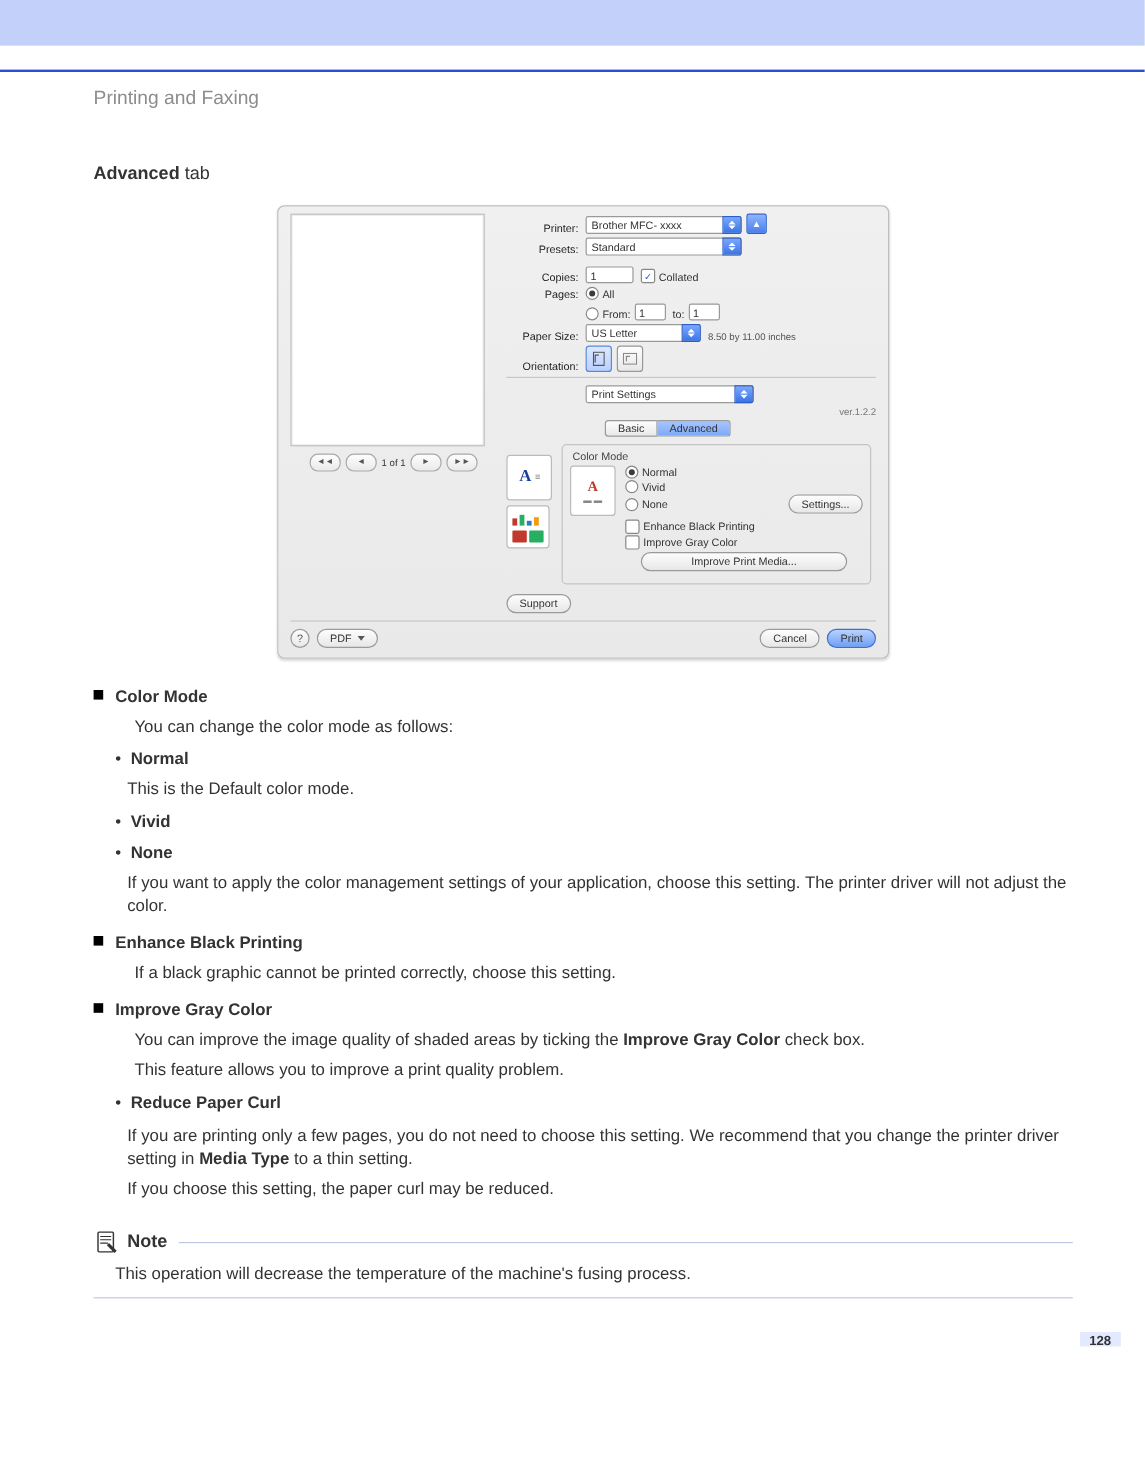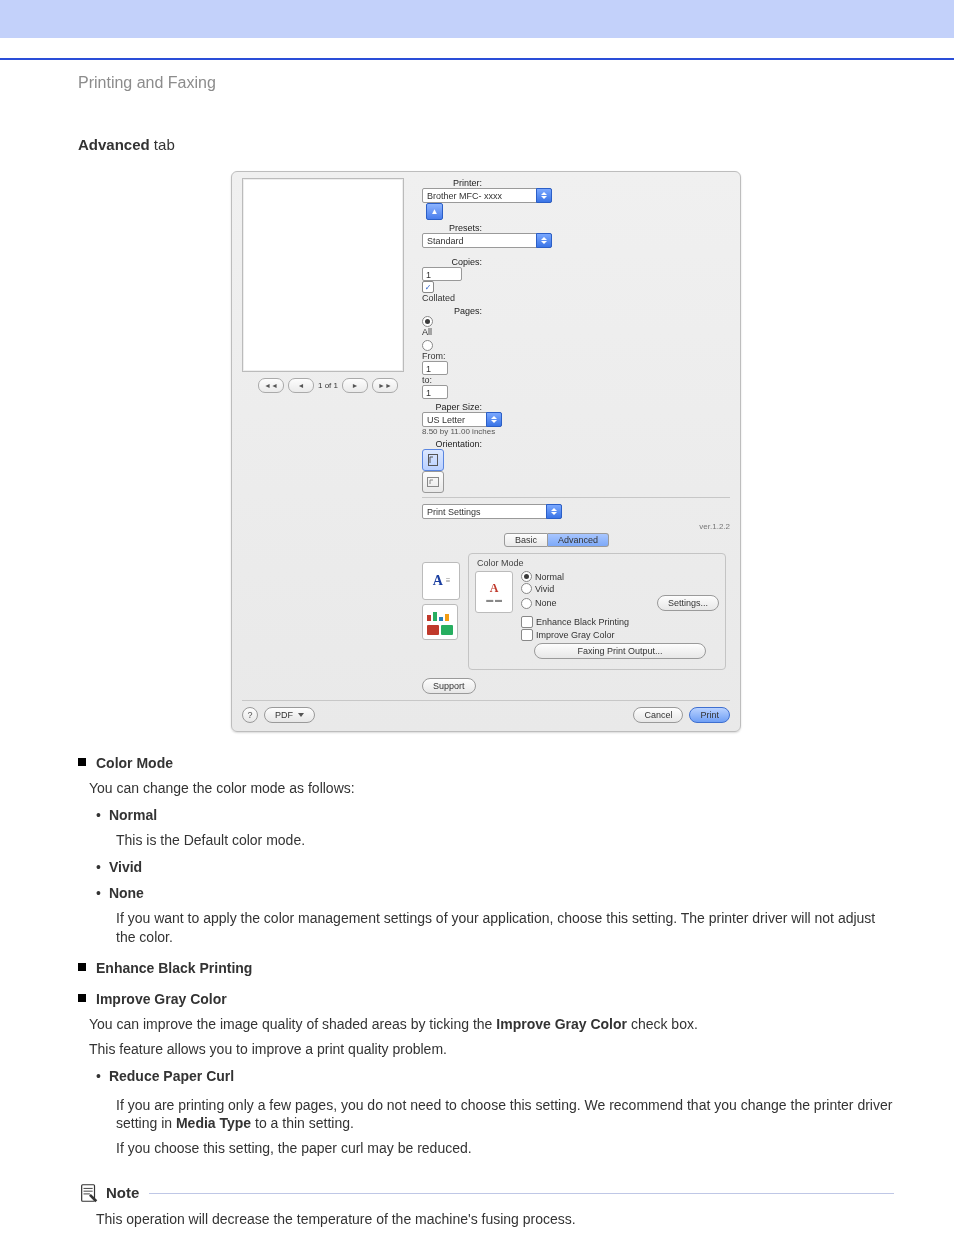--- a/index.html
+++ b/index.html
@@ -61,21 +61,21 @@
   }
   .pager { margin-top: 6px; display: flex; align-items: center; justify-content: center; gap: 4px; font-size: 8px; }
   .pager-btn {
     display: inline-flex; align-items:center; justify-content:center;
     width: 24px; height: 13px;
     background: linear-gradient(#fdfdfd,#eaeaea);
     border: 1px solid #aaa; border-radius: 7px;
     font-size: 7px; color: #555;
   }
   .form-col { flex: 1; padding-left: 8px; }
-  .row { display: flex; align-items: flex-start; margin-bottom: 3px; flex-direction: column; }
+  .row { display: flex; align-items: flex-end; margin-bottom: 3px; }
   .row-lbl { width: 60px; text-align: right; padding-right: 6px; font-size: 9px; color:#222; }
   .aqua-select {
     display: inline-flex; align-items: center;
     height: 15px; padding: 0 4px;
     background: #fff;
     border: 1px solid #9a9a9a; border-radius: 2px;
     font-size: 9px;
     position: relative;
     box-sizing: border-box;
   }
@@ -141,25 +141,25 @@
   .dlg-bottom .sep2 { height:1px;background:#c7c7c7;margin-bottom:6px; }
   .dlg-bottom-row { display:flex;align-items:center; }
   .help-btn { width:14px;height:14px;border:1px solid #9a9a9a;border-radius:50%;background:linear-gradient(#fdfdfd,#e8e8e8);display:inline-flex;align-items:center;justify-content:center;font-size:9px;color:#555;margin-right:6px; }
   .spacer { flex:1; }
 
   
   .body-list { font-size: 14px; line-height: 1.35; }
   .sq-bullet-row { display:flex; margin-top:12px; }
   .sq-bullet { width:8px;height:8px;background:#000;margin-top:4px;margin-right:10px;flex-shrink:0; }
   .sq-title { font-weight:bold; }
-  .sq-body { margin-left:11px; margin-top:6px; }
+  .sq-body { margin-left:34px; margin-top:6px; }
   .dot-row { display:flex; margin-top:8px; margin-left:18px; }
   .dot { margin-right:8px; }
   .dot-title { font-weight:bold; }
-  .dot-body { margin-left:38px; margin-top:6px; }
+  .dot-body { margin-left:28px; margin-top:6px; }
   .note-block { margin-top:24px; }
   .note-head { display:flex;align-items:center; }
   .note-icon { width:22px;height:22px;margin-right:6px; }
   .note-title { font-weight:bold;font-size:15px;margin-right:10px; }
   .note-line { flex:1;height:1px;background:#bfc7e6; }
   .note-body { margin-left:18px;margin-top:6px;font-size:14px; }
   .note-bottom-line { height:1px;background:#bfc7e6;margin-top:10px;margin-left:0; }
   .page-num {
     position:absolute; right:20px; bottom:-4px;
     font-size:11px; font-weight:bold; color:#333;
@@ -235,21 +235,21 @@
             <span>From:</span>
             <span style="width:3px"></span>
             <span class="txt" style="width:26px">1</span>
             <span style="width:6px"></span>
             <span>to:</span>
             <span style="width:3px"></span>
             <span class="txt" style="width:26px">1</span>
           </div>
           <div class="row">
             <span class="row-lbl">Paper Size:</span>
-            <span class="aqua-select" style="width:80px">
+            <span class="aqua-select" style="width:96px">
                 <span>US Letter</span>
                 <span class="cap">
                   <span class="cap-tri-up"></span>
                   <span class="cap-tri-dn"></span>
                 </span>
               </span>
             <span style="width:6px"></span>
             <span style="font-size:8px;color:#555">8.50 by 11.00 inches</span>
           </div>
           <div class="row">
@@ -323,21 +323,21 @@
                     <div style="height:4px"></div>
                     <div class="opt">
                         <span class="chk"></span>
                         <span>Enhance Black Printing</span>
                       </div>
                     <div class="opt">
                         <span class="chk"></span>
                         <span>Improve Gray Color</span>
                       </div>
                     <div class="center-row">
-                        <span class="pill-btn" style="width:150px">Faxing Print Output...</span>
+                        <span class="pill-btn" style="width:150px">Improve Print Media...</span>
                       </div>
                   </div>
                 </div>
               </div>
             </div>
           </div>
           <div style="height:6px"></div>
           <div style="display:flex;justify-content:flex-start;">
               <span class="pill-btn">Support</span>
             </div>
@@ -378,20 +378,21 @@
     <div class="dot-row">
         <span class="dot">•</span>
         <span class="dot-title">None</span>
       </div>
     <div class="dot-body">If you want to apply the color management settings of your application, choose this setting. The printer driver will not adjust the color.</div>
 
     <div class="sq-bullet-row">
       <span class="sq-bullet"></span>
       <span class="sq-title">Enhance Black Printing</span>
     </div>
+    <div class="sq-body">If a black graphic cannot be printed correctly, choose this setting.</div>
 
     <div class="sq-bullet-row">
       <span class="sq-bullet"></span>
       <span class="sq-title">Improve Gray Color</span>
     </div>
     <div class="sq-body">
       <span>You can improve the image quality of shaded areas by ticking the </span><span class="body-inline-bold">Improve Gray Color</span><span> check box.</span>
     </div>
 
     <div class="sq-body">This feature allows you to improve a print quality problem.</div>

